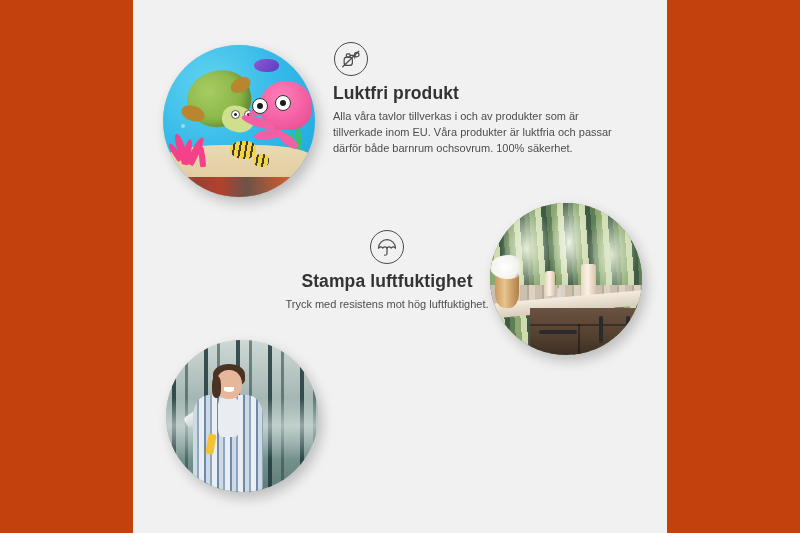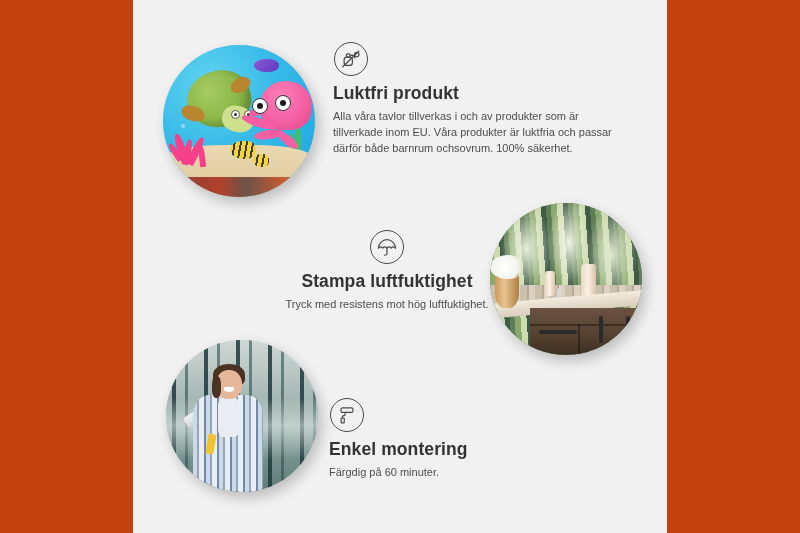--- a/index.html
+++ b/index.html
@@ -352,26 +352,15 @@
         <div class="p-body"></div>
         <div class="p-shirtinner"></div>
         <div class="p-tool"></div>
         <div class="p-hair"></div>
         <div class="p-head"></div>
         <div class="p-hair2"></div>
         <div class="p-smile"></div>
       </div>
     </div>
 
-    <div class="feature-text" id="feature-3">
-      <div class="feat-icon">
-        <svg width="22" height="22" viewBox="0 0 24 24" fill="none" stroke="#4a4a4a" stroke-width="1.3" stroke-linecap="round" stroke-linejoin="round">
-          <rect x="5.5" y="4.2" width="13" height="5" rx="1.6"></rect>
-          <path d="M10 9.2 v2.1 a1.4 1.4 0 0 1 -1.4 1.4 h-0.3 a1.3 1.3 0 0 0 -1.3 1.3 v1.3"></path>
-          <rect x="5.6" y="15.3" width="3.4" height="5.2" rx="0.7"></rect>
-        </svg>
-      </div>
-      <div class="feat-title">Enkel montering</div>
-      <p class="feat-desc">Färgdig på 60 minuter.</p>
-    </div>
 
   </div>
 </div>
 
 </body></html>

